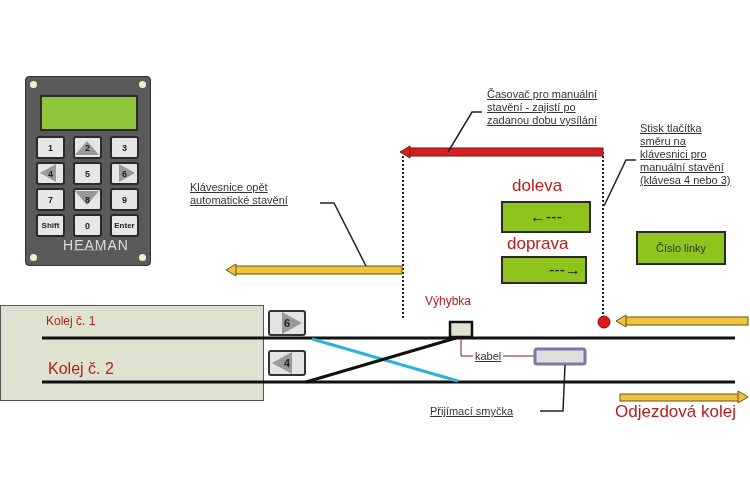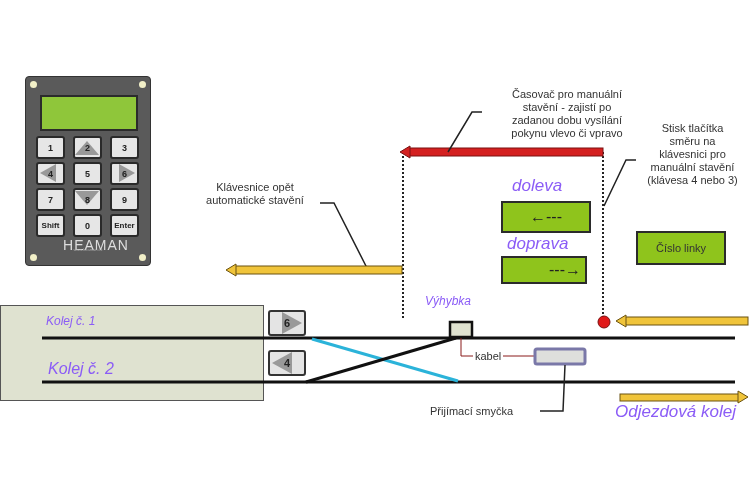--- a/index.html
+++ b/index.html
@@ -1,20 +1,20 @@
 <!DOCTYPE html>
 <html><head>
 <meta charset="utf-8">
 <style>
   html, body { margin:0; padding:0; background:#ffffff; }
   body { width:750px; height:500px; position:relative; overflow:hidden;
          font-family:"Liberation Sans", "DejaVu Sans", sans-serif; color:#222; }
   svg { position:absolute; left:0; top:0; }
-  .lbl { position:absolute; font-size:11px; line-height:13px; color:#333; text-align:center; white-space:nowrap; }
-  .big { position:absolute; font-size:17px; color:#8b5cf6; white-space:nowrap;font-style:italic; }
+  .lbl { position:absolute; font-size:11px; line-height:13px; color:#333; white-space:nowrap;text-decoration:underline; }
+  .big { position:absolute; font-size:17px; color:#b91c1c; white-space:nowrap; }
   
   .keypad { position:absolute; left:25px; top:76px; width:124px; height:188px; background:#5a5a5a;
             border:1px solid #333; border-radius:4px; }
   .screw { position:absolute; width:7px; height:7px; border-radius:50%; background:#f2f0c8; }
   .lcd { position:absolute; left:14px; top:18px; width:94px; height:32px; background:#8fc63a; border:2px solid #2b2b2b; }
   .key { position:absolute; width:25px; height:19px; background:#e6e6e6; border:2px solid #2a2a2a; border-radius:3px;
          font-size:9px; font-weight:bold; color:#222; display:flex; align-items:center; justify-content:center; overflow:hidden; }
   .key .tri { position:absolute; width:0; height:0; }
   .key span { position:relative; }
   .brand { position:absolute; left:0; width:100%; top:160px; text-align:center; font-size:14px; font-weight:normal; color:#ddd; letter-spacing:1px;padding-left:8px; }
@@ -119,21 +119,20 @@
   <polyline points="565,365 563,411 540,411" fill="none" stroke="#222" stroke-width="1.5"></polyline>
 
   <rect x="620" y="394" width="120" height="7" fill="#f0c43a" stroke="#6a5210" stroke-width="1"></rect>
   <polygon points="748,397 738,391 738,403" fill="#f0c43a" stroke="#6a5210" stroke-width="1"></polygon>
 </svg>
 
 <div class="lbl" style="left:487px;top:88px;width:160px">
   <div>Časovač pro manuální</div>
   <div>stavění - zajistí po</div>
   <div>zadanou dobu vysílání</div>
-  <div>pokynu vlevo či vpravo</div>
 </div>
 <div class="lbl" style="left:640px;top:122px;width:105px">
   <div>Stisk tlačítka</div>
   <div>směru na</div>
   <div>klávesnici pro</div>
   <div>manuální stavění</div>
   <div>(klávesa 4 nebo 3)</div>
 </div>
 <div class="lbl" style="left:190px;top:181px;width:130px">
   <div>Klávesnice opět</div>

